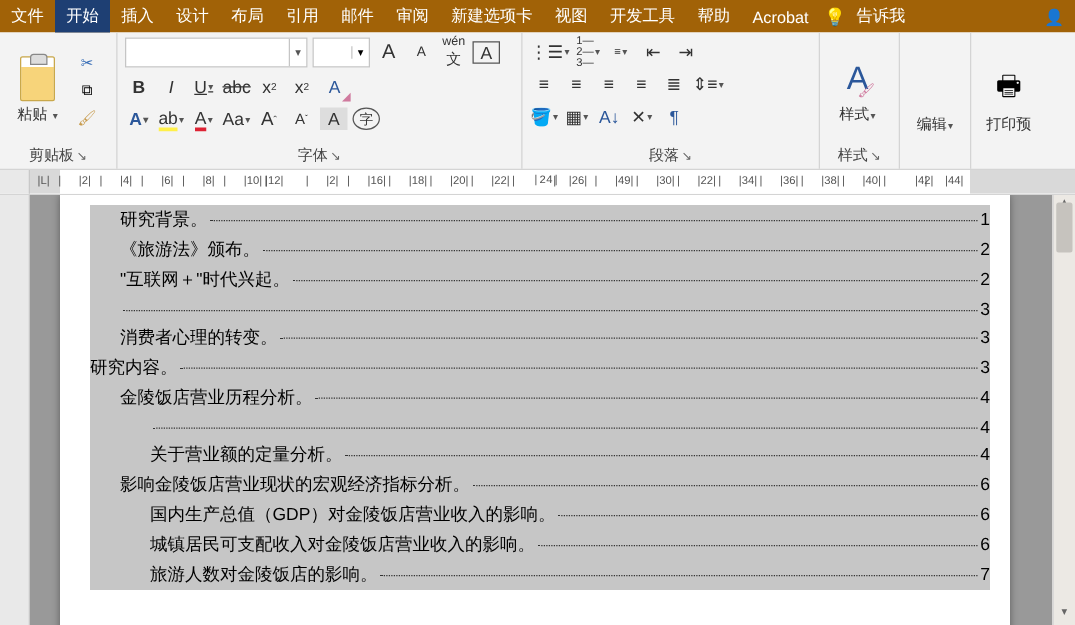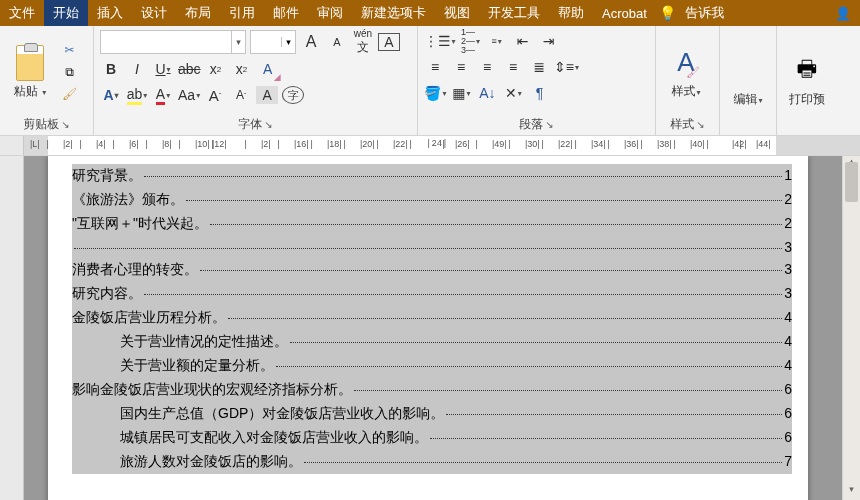--- a/index.html
+++ b/index.html
@@ -40,21 +40,21 @@
 .rh .shade{position:absolute;top:0;bottom:0;background:#d9d9d9}
 .doc-area{display:flex;height:344px}
 .vr{width:24px;background:#e9e9e9;border-right:1px solid #c8c8c8}
 .page-wrap{flex:1;background:#999;overflow:hidden;position:relative}
 .page{position:absolute;left:24px;top:0;width:760px;background:#fff;padding:8px 16px 8px 24px;min-height:520px;box-shadow:0 0 6px rgba(0,0,0,0.4)}
 .scrollbar{width:18px;background:#ece9e4;border-left:1px solid #d4d4d4;position:relative}
 .scrollbar .thumb{position:absolute;left:2px;right:2px;top:6px;height:40px;background:#c6c3be;border-radius:2px}
 .scrollbar .arr{position:absolute;left:0;right:0;height:16px;text-align:center;font-size:9px;color:#666}
 .toc{font-family:"SimSun";font-size:14px;color:#000;background:#c6c6c6}
 .toc .ln{display:flex;align-items:baseline;padding:3px 0;background:#c6c6c6}
-.toc .ind1{}
+.toc .ind1{padding-left:24px}
 .toc .ind2{padding-left:48px}
 .toc .t{white-space:nowrap}
 .toc .dots{flex:1;border-bottom:1.5px dotted #333;margin:0 2px;position:relative;top:-3px}
 .toc .pg{white-space:nowrap}
 </style>
 </head>
 <body>
 
 <div class="menubar">
   <span class="mi">文件</span>
@@ -334,21 +334,20 @@
             <span class="t">研究内容。</span>
             <span class="dots"></span>
             <span class="pg">3</span>
           </div>
           <div class="ln ind1">
             <span class="t">金陵饭店营业历程分析。</span>
             <span class="dots"></span>
             <span class="pg">4</span>
           </div>
           <div class="ln ind2">
-            <span class="t">关于营业情况的定性描述。</span>
             <span class="dots"></span>
             <span class="pg">4</span>
           </div>
           <div class="ln ind2">
             <span class="t">关于营业额的定量分析。</span>
             <span class="dots"></span>
             <span class="pg">4</span>
           </div>
           <div class="ln ind1">
             <span class="t">影响金陵饭店营业现状的宏观经济指标分析。</span>

